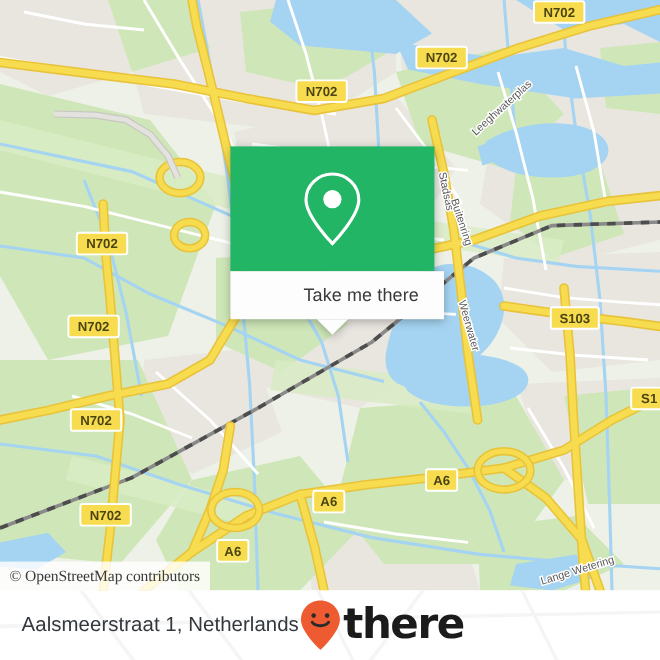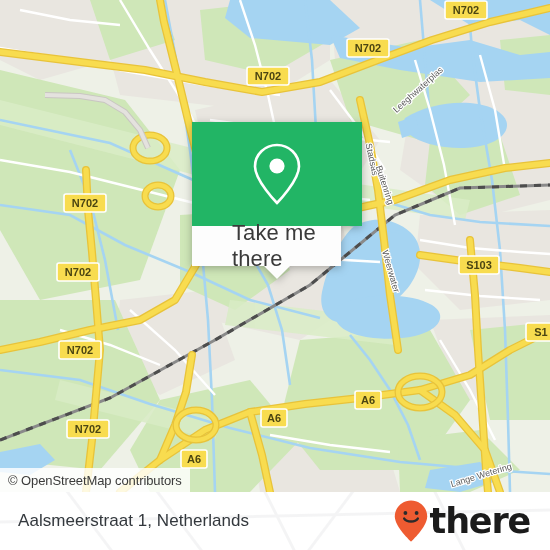--- a/index.html
+++ b/index.html
@@ -34,44 +34,45 @@
     height: 24px;
     padding: 0 8px 0 8px;
     display: flex;
     align-items: center;
     background: rgba(255,255,255,0.82);
     font-size: 13px;
     color: #3b3b3b;
     letter-spacing: -0.1px;
     z-index: 40;
     white-space: nowrap;
+    font-family: Liberation Serif, serif;
   }
 
   
   #callout {
     position: absolute;
     left: 192px; top: 122px;
     width: 170px;
     z-index: 60;
     filter: drop-shadow(0 2px 4px rgba(0,0,0,0.28));
   }
   #callout-green {
     width: 170px; height: 104px;
     background: #22b565;
     display: flex;
     align-items: center;
     justify-content: center;
   }
   #callout-white {
-    width: 149px; height: 40px;
+    width: 178px; height: 40px;
     background: #fdfdfd;
     display: flex;
     align-items: center;
     justify-content: center;
-    font-size: 22px;
+    font-size: 15px;
     color: #3a3a3a;
     letter-spacing: 0.1px;
     padding-left: 40px;
   }
   #callout-tail {
     position: absolute;
     left: 50%;
     margin-left: -13px;
     top: 144px;
     width: 0; height: 0;
@@ -81,21 +82,21 @@
   }
 
   
   #footer {
     position: absolute;
     left: 0; top: 492px;
     width: 550px; height: 58px;
     background: #ffffff;
     display: flex;
     align-items: center;
-    justify-content: space-between;
+    justify-content: flex-start;
     padding: 0 20px 0 18px;
     z-index: 50;
     overflow: hidden;
   }
   #footer-bg {
     position: absolute;
     left: 0; top: 0;
     width: 550px; height: 58px;
     opacity: 0.10;
     pointer-events: none;

